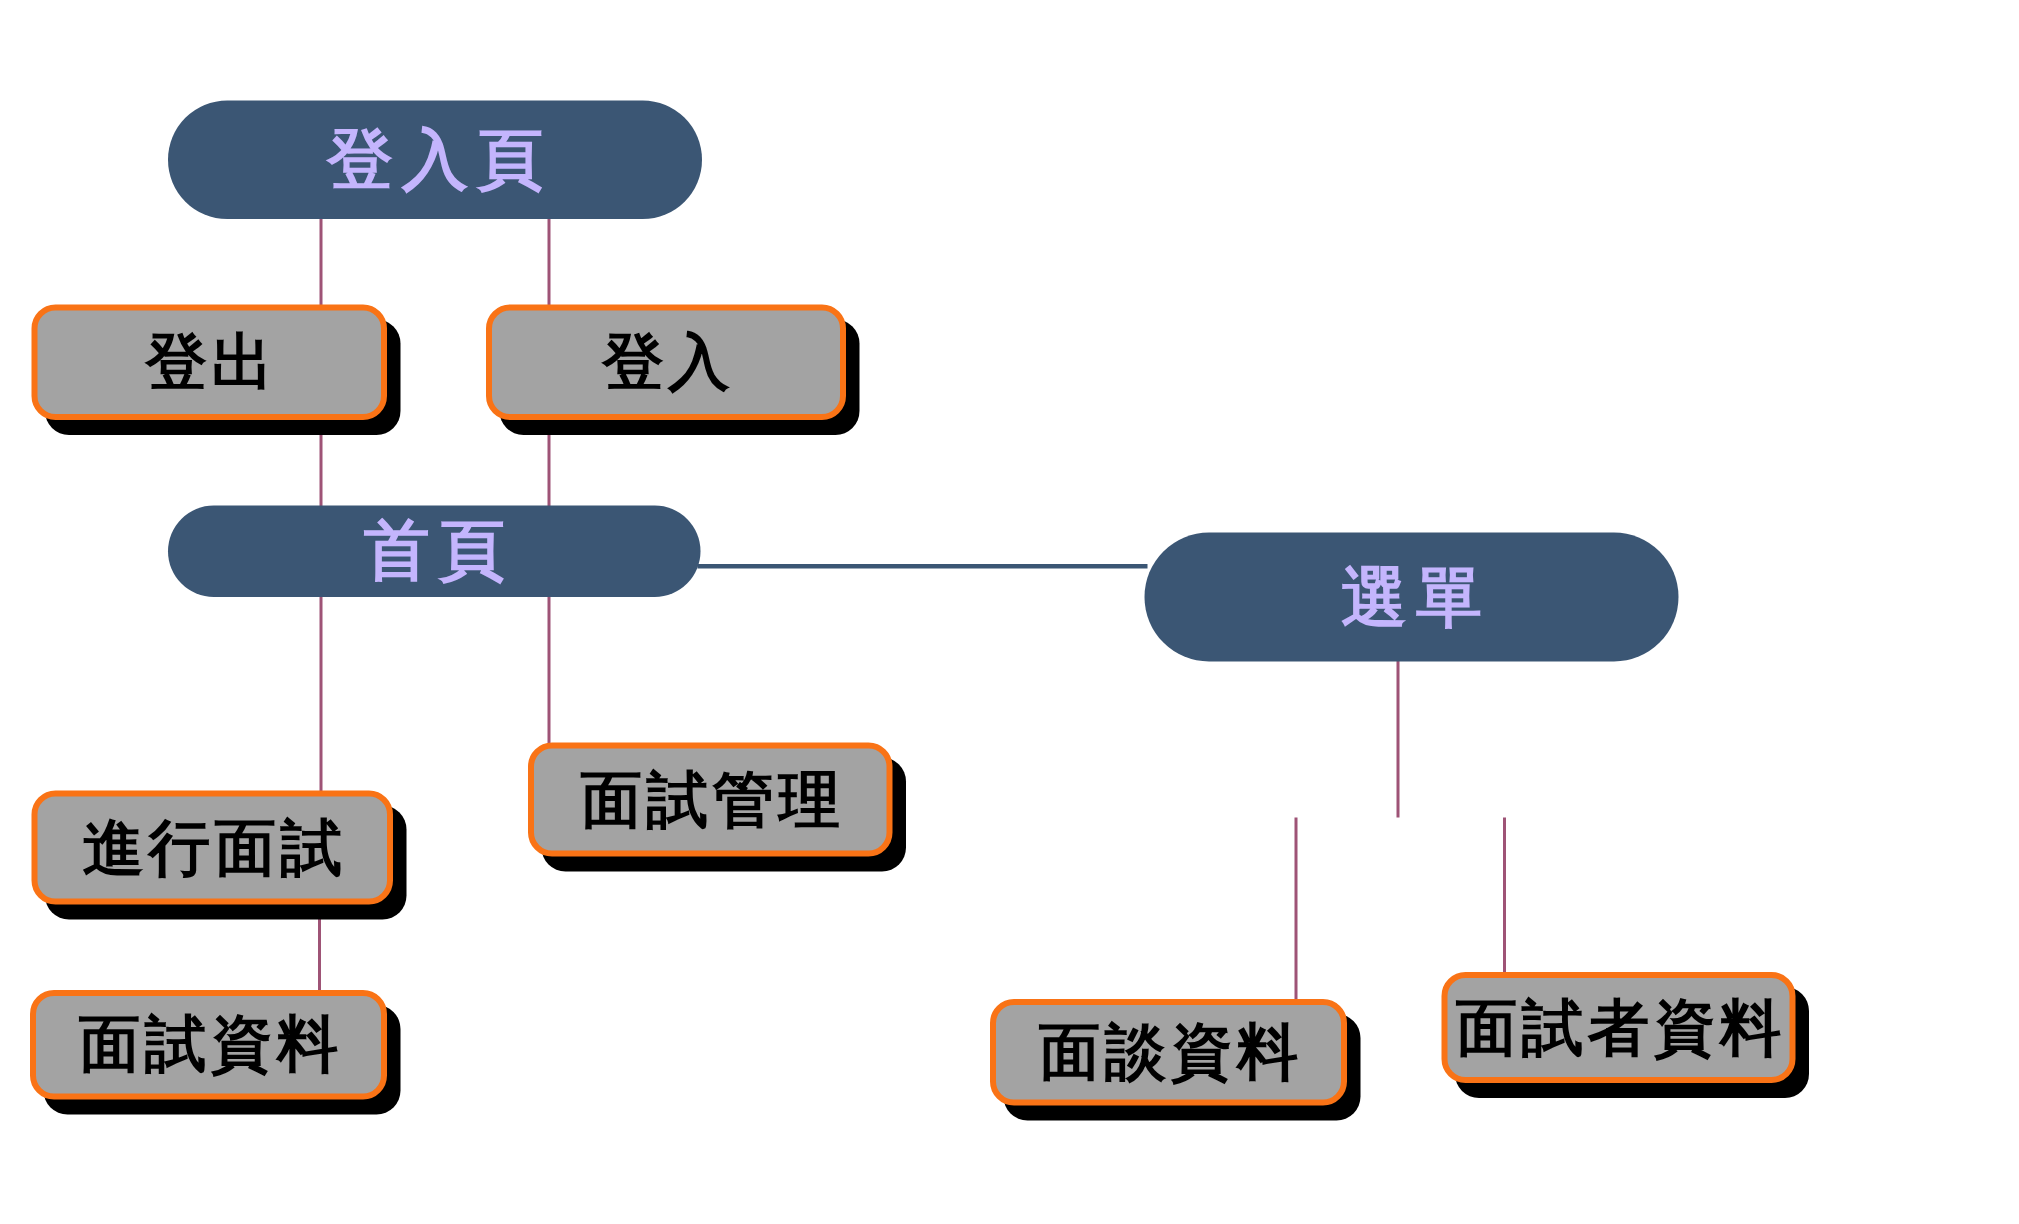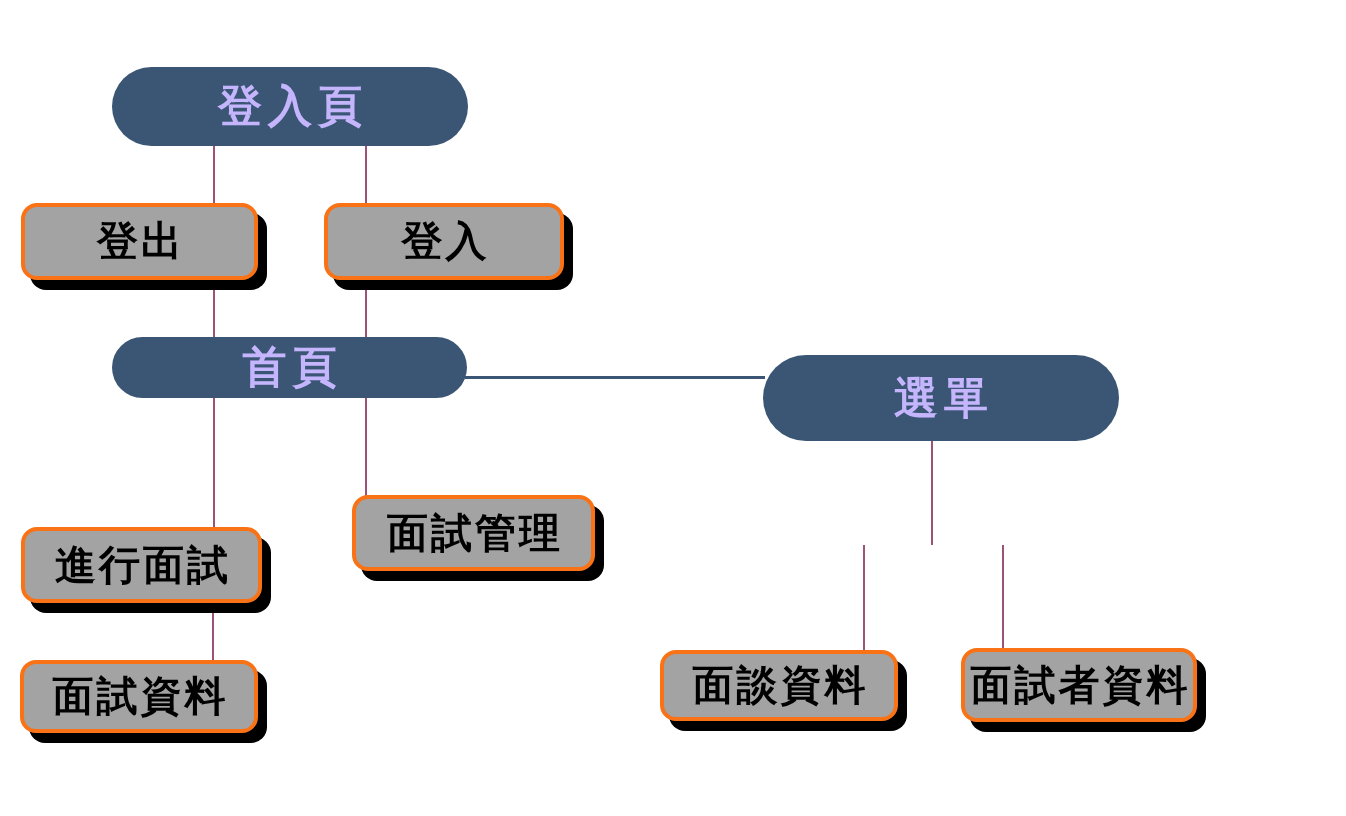--- a/index.html
+++ b/index.html
@@ -60,21 +60,21 @@
   .n-login-page { left: 112px; top: 67px;  width: 356px; height: 79px; }
   .n-home       { left: 112px; top: 337px; width: 355px; height: 61px; }
   .n-menu       { left: 763px; top: 335px; width: 356px; height: 86px; margin-top: 20px; }
 
   .n-logout               { left: 21px;  top: 203px; width: 237px; height: 77px; }
   .n-login                { left: 324px; top: 203px; width: 240px; height: 77px; }
   .n-conduct-interview    { left: 21px;  top: 495px; width: 241px; height: 76px; margin-top: 32px; }
   .n-interview-management { left: 324px; top: 495px; width: 243px; height: 76px; margin-left: 28px; }
   .n-overview             { left: 812px; top: 507px; width: 240px; height: 77px; }
   .n-interview-data       { left: 20px;  top: 660px; width: 238px; height: 73px; }
-  .n-meeting-data         { left: 660px; top: 650px; width: 238px; height: 71px; }
+  .n-meeting-data         { left: 660px; top: 666px; width: 238px; height: 71px; }
   .n-interviewee-data     { left: 961px; top: 648px; width: 236px; height: 74px; text-align: center; }
 
   
   .e-loginpage-logout   { left: 213px;  top: 105px; height: 135px; }
   .e-loginpage-login    { left: 365px;  top: 105px; height: 135px; }
   .e-logout-home        { left: 213px;  top: 245px; height: 135px; }
   .e-login-home         { left: 365px;  top: 245px; height: 135px; }
   .e-home-conduct       { left: 213px;  top: 385px; height: 145px; }
   .e-home-management    { left: 365px;  top: 385px; height: 145px; }
   .e-conduct-intdata    { left: 212px;  top: 535px; height: 185px; }

